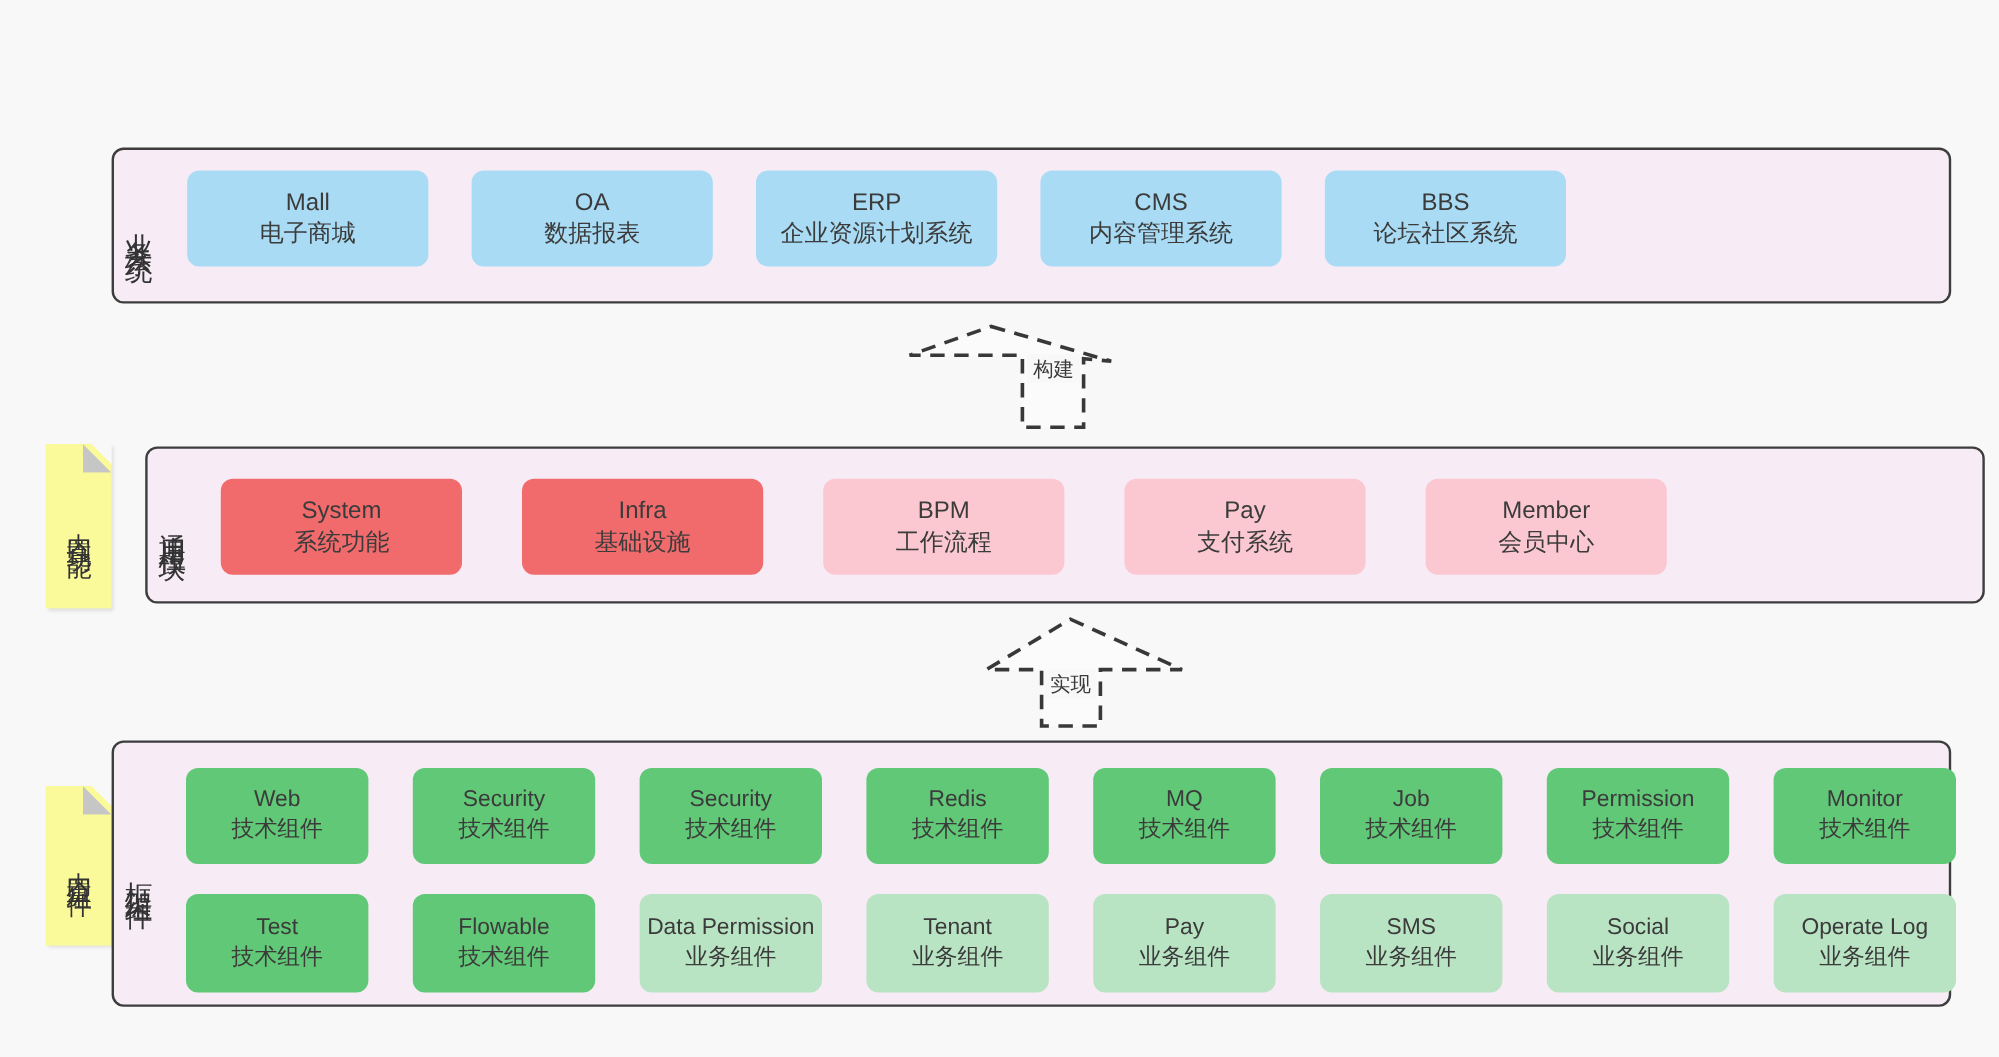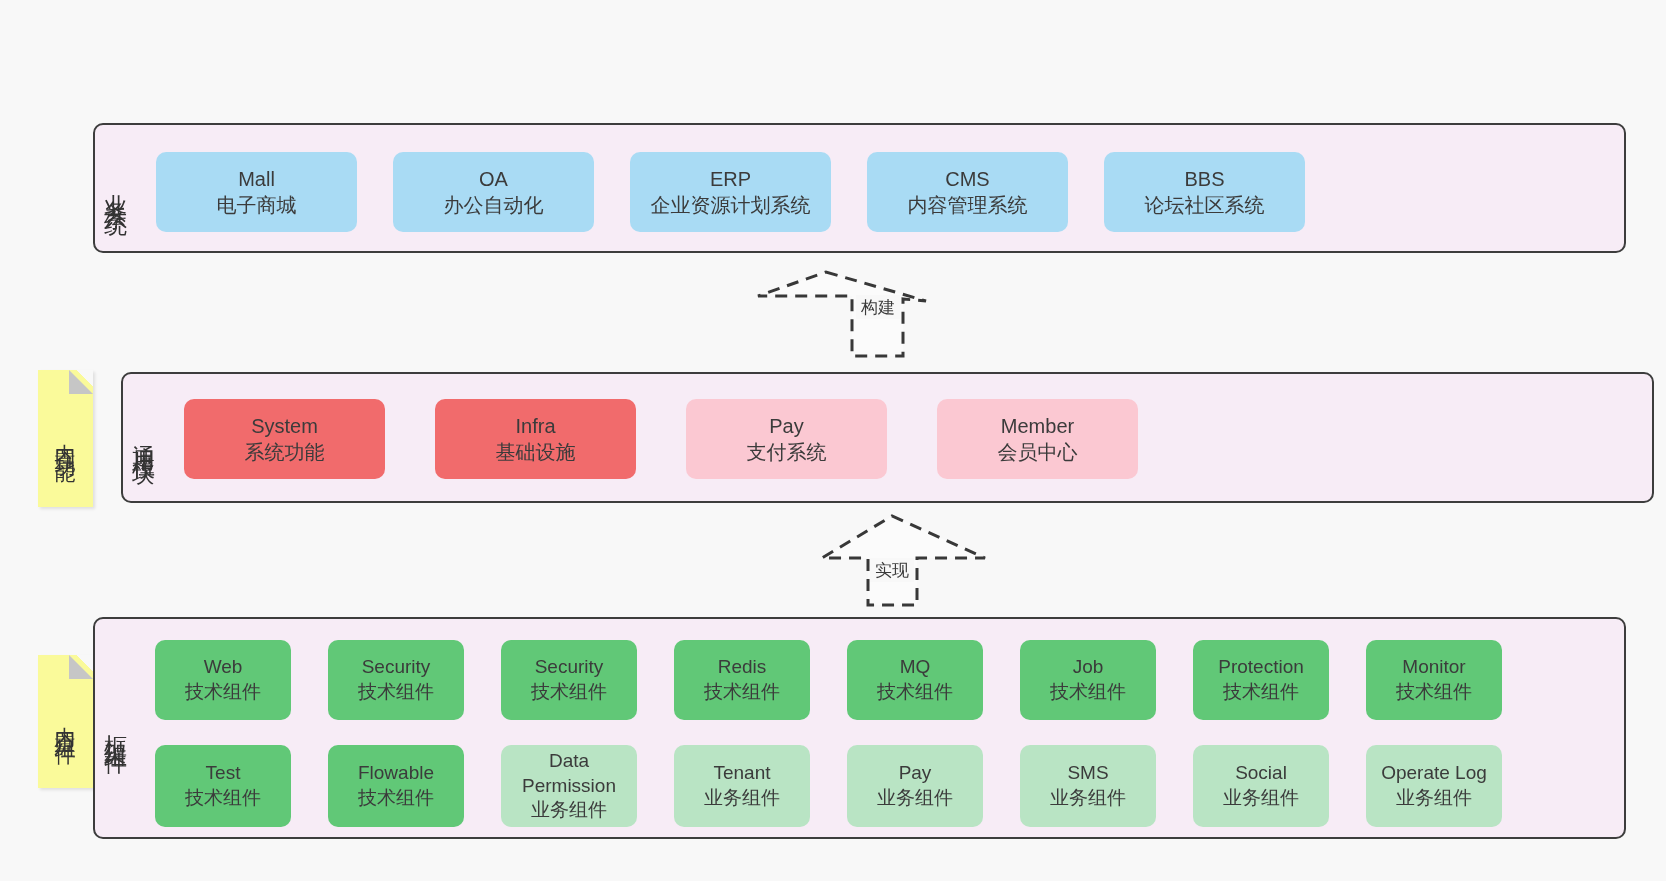--- a/index.html
+++ b/index.html
@@ -24,21 +24,21 @@
   
   .box-row{position:absolute;display:flex;}
   .row-wide{left:61px;gap:50px;}
   .row-narrow{left:60px;gap:37px;}
   .box{
     border-radius:10px;display:flex;flex-direction:column;
     justify-content:center;align-items:center;text-align:center;
     box-sizing:border-box;padding:4px 6px;
   }
   .box-wide{width:201px;height:80px;font-size:20px;line-height:1.32;}
-  .box-narrow{width:136px;height:100%;font-size:19px;line-height:1.3;}
+  .box-narrow{width:152px;height:100%;font-size:19px;line-height:1.3;}
   .blue{background:#a9dbf4;}
   .red{background:#f16b6c;}
   .pink{background:#fbc8d2;}
   .green{background:#61c877;}
   .lightgreen{background:#b9e4c4;}
   .box-title,.box-sub{width:100%;}
   
   .sticky{
     position:absolute;left:38px;width:55px;background:#fafa9a;
     box-shadow:2px 2px 3px rgba(0,0,0,0.10);z-index:0;
@@ -80,28 +80,28 @@
     <div class="sticky-text">内置功能</div>
   </div>
 
   <div class="sticky" style="top:655px;height:133px;">
     <span class="fold"></span>
     <div class="sticky-text">内置组件</div>
   </div>
 
   <section class="panel" style="top:123px;height:130px;">
     <div class="panel-label">业务系统</div>
-    <div class="box-row row-wide" style="top:27px;height:80px;gap:36px;">
+    <div class="box-row row-wide" style="top:17px;height:80px;gap:36px;">
       <div class="box box-wide blue">
         <div class="box-title">Mall</div>
         <div class="box-sub">电子商城</div>
       </div>
       <div class="box box-wide blue">
         <div class="box-title">OA</div>
-        <div class="box-sub">办公自动化</div>
+        <div class="box-sub">数据报表</div>
       </div>
       <div class="box box-wide blue">
         <div class="box-title">ERP</div>
         <div class="box-sub">企业资源计划系统</div>
       </div>
       <div class="box box-wide blue">
         <div class="box-title">CMS</div>
         <div class="box-sub">内容管理系统</div>
       </div>
       <div class="box box-wide blue">
@@ -122,20 +122,24 @@
     <div class="box-row row-wide" style="top:25px;height:80px;">
       <div class="box box-wide red">
         <div class="box-title">System</div>
         <div class="box-sub">系统功能</div>
       </div>
       <div class="box box-wide red">
         <div class="box-title">Infra</div>
         <div class="box-sub">基础设施</div>
       </div>
       <div class="box box-wide pink">
+        <div class="box-title">BPM</div>
+        <div class="box-sub">工作流程</div>
+      </div>
+      <div class="box box-wide pink">
         <div class="box-title">Pay</div>
         <div class="box-sub">支付系统</div>
       </div>
       <div class="box box-wide pink">
         <div class="box-title">Member</div>
         <div class="box-sub">会员中心</div>
       </div>
     </div>
   </section>
 
@@ -167,21 +171,21 @@
       </div>
       <div class="box box-narrow green">
         <div class="box-title">MQ</div>
         <div class="box-sub">技术组件</div>
       </div>
       <div class="box box-narrow green">
         <div class="box-title">Job</div>
         <div class="box-sub">技术组件</div>
       </div>
       <div class="box box-narrow green">
-        <div class="box-title">Protection</div>
+        <div class="box-title">Permission</div>
         <div class="box-sub">技术组件</div>
       </div>
       <div class="box box-narrow green">
         <div class="box-title">Monitor</div>
         <div class="box-sub">技术组件</div>
       </div>
     </div>
 
     <div class="box-row row-narrow" style="top:126px;height:82px;">
       <div class="box box-narrow green">

